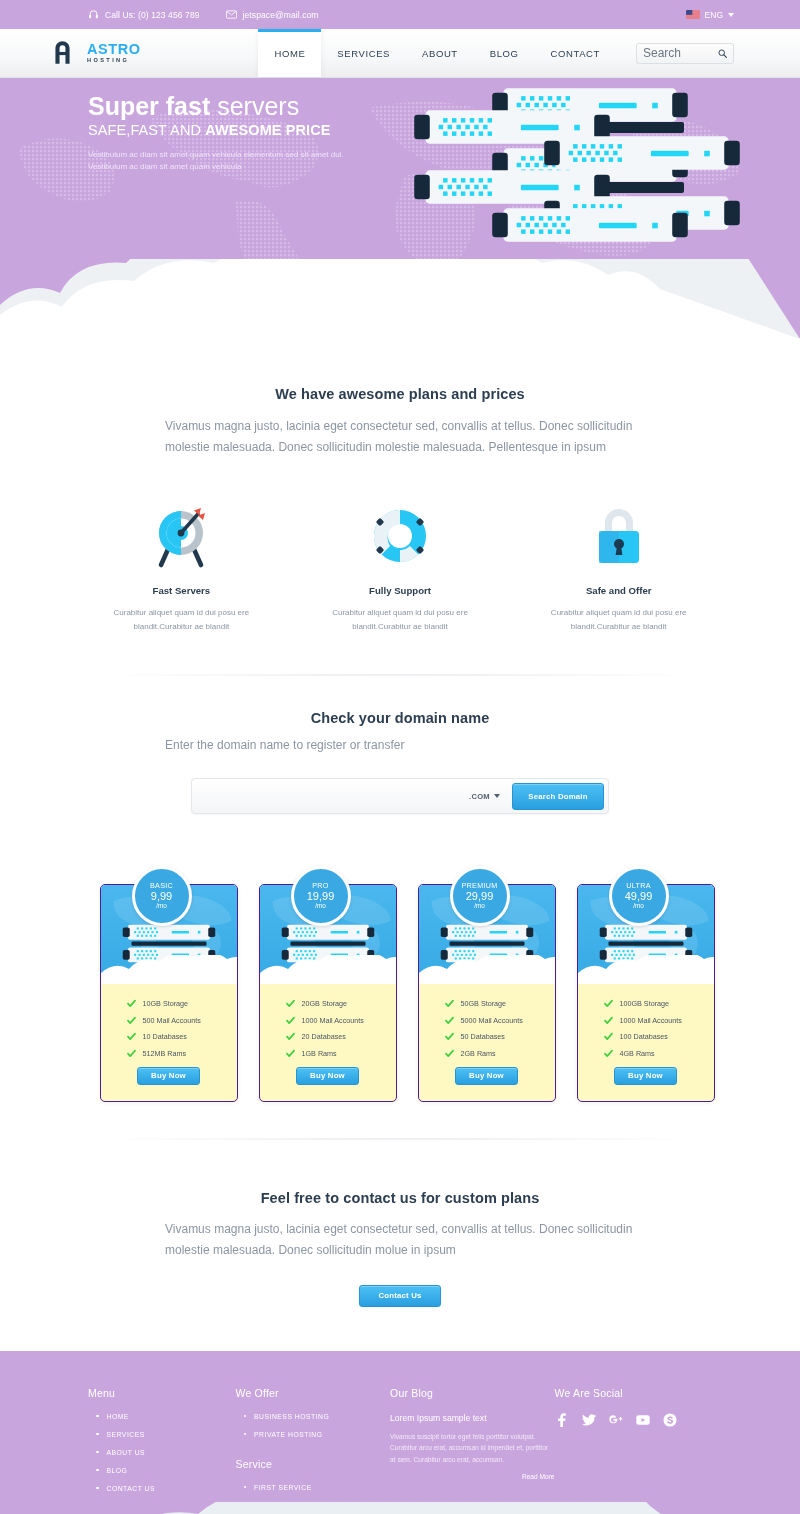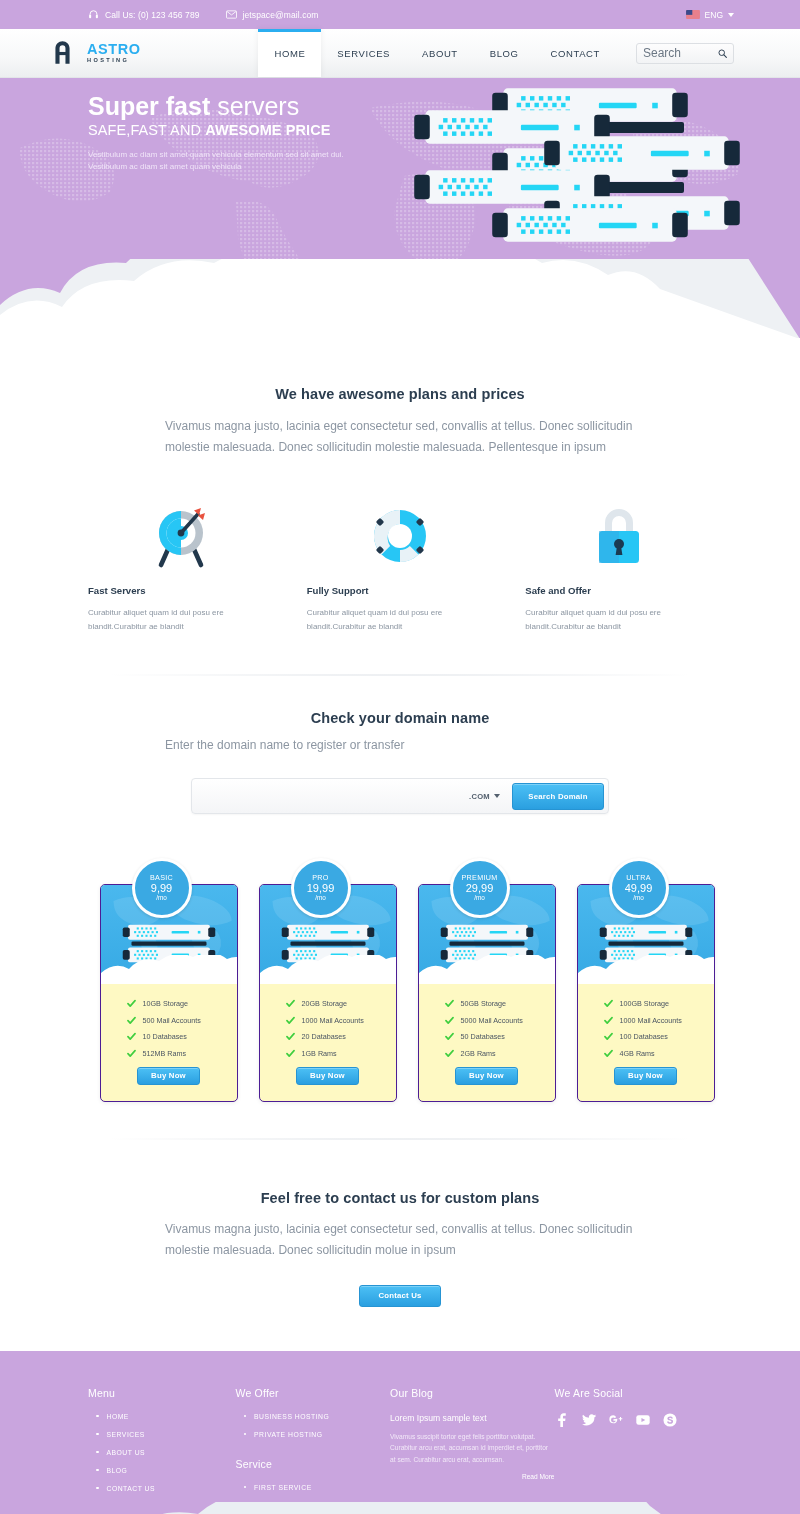--- a/index.html
+++ b/index.html
@@ -128,21 +128,21 @@
     line-height: 1.75; margin: 14px auto 0; width: 470px;
   }
 
   .plans-sec { padding: 48px 0 0; }
 
   
   .features {
     display: flex; justify-content: center; gap: 32px;
     margin-top: 42px; padding: 0 88px;
   }
-  .feature { width: 197px; }
+  .feature { width: 197px; text-align: center; }
   .feature .ficon { height: 72px; display: flex; align-items: center; justify-content: center; }
   .feature h3 {
     font-size: 9.6px; color: #2c3e50; font-weight: bold; margin-top: 13px;
   }
   .feature p {
     font-size: 8px; color: #8c96a2; line-height: 1.75; margin-top: 10px;
   }
   .divider {
     height: 2px; margin: 40px auto 0; width: 620px;
     background: radial-gradient(ellipse at center, #dfe3e8 0%, rgba(223,227,232,0) 75%);
@@ -192,21 +192,21 @@
   }
   .card-top {
     height: 99px; position: relative;
     background: linear-gradient(to bottom,#4ab8ee,#36a9e4);
     overflow: hidden;
   }
   .card-top .map { position: absolute; inset: 0; opacity: .22; }
   .card-top .rack { position: absolute; left: 50%; top: 38px; transform: translateX(-50%); }
   .card-top .cloud-band { bottom: -1px; }
   .badge {
-    position: absolute; top: 0; left: 50%; transform: translateX(-50%);
+    position: absolute; top: 8px; left: 50%; transform: translateX(-50%);
     width: 60px; height: 60px; border-radius: 50%;
     background: #3aa9e3; border: 3.5px solid #ffffff;
     box-shadow: 0 1px 3px rgba(0,0,0,.14);
     display: flex; flex-direction: column; align-items: center; justify-content: center;
     z-index: 5; color: #ffffff; line-height: 1.05;
   }
   .badge .pname { font-size: 7.2px; letter-spacing: .3px; }
   .badge .pprice { font-size: 11px; margin-top: 1px; }
   .badge .pper { font-size: 6.4px; margin-top: 1px; }
   .card-feats { list-style: none; padding: 15px 0 0 26px; }

